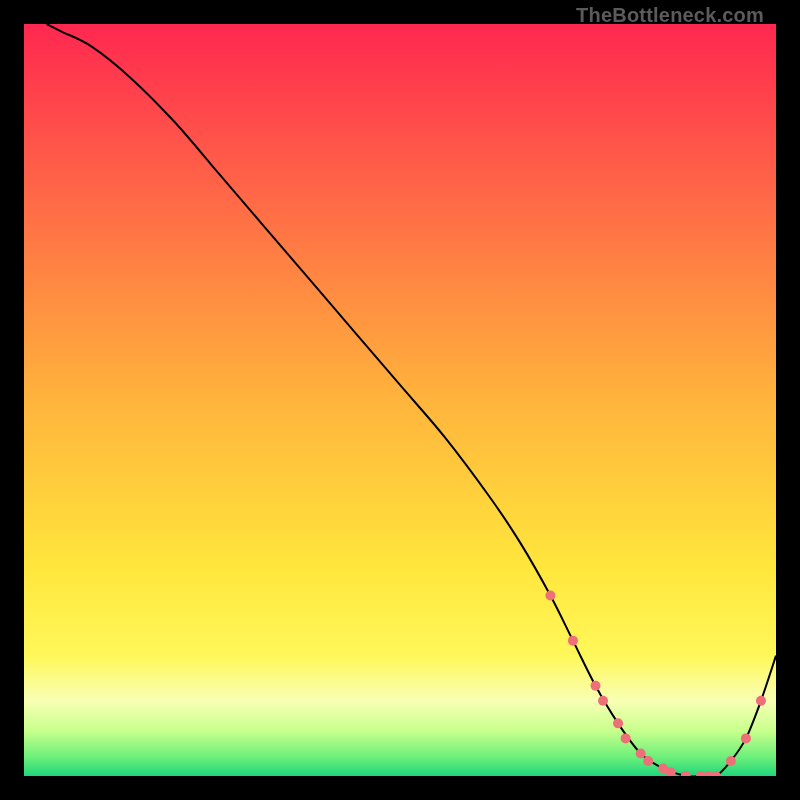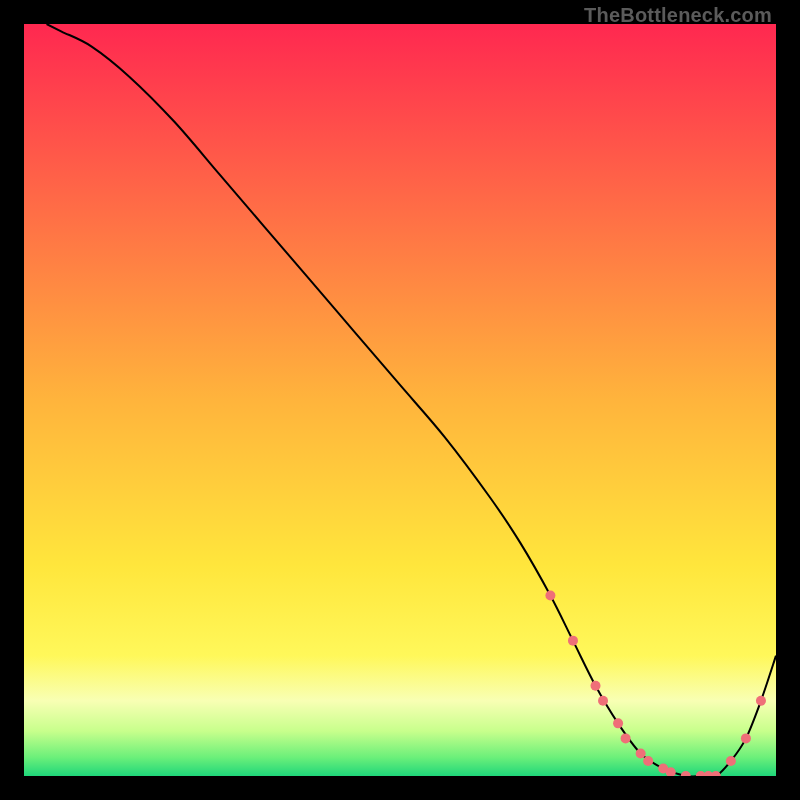--- a/index.html
+++ b/index.html
@@ -21,21 +21,21 @@
   .plot-area {
     position: absolute;
     left: 0;
     top: 0;
     width: 752px;
     height: 752px;
   }
   .watermark {
     position: absolute;
     top: 4px;
-    right: 28px;
+    right: 36px;
     font-family: Arial, Helvetica, sans-serif;
     font-size: 20px;
     font-weight: 600;
     color: #5b5b5b;
     letter-spacing: 0.2px;
   }
   svg { display: block; }
 </style>
 </head>
 <body>

